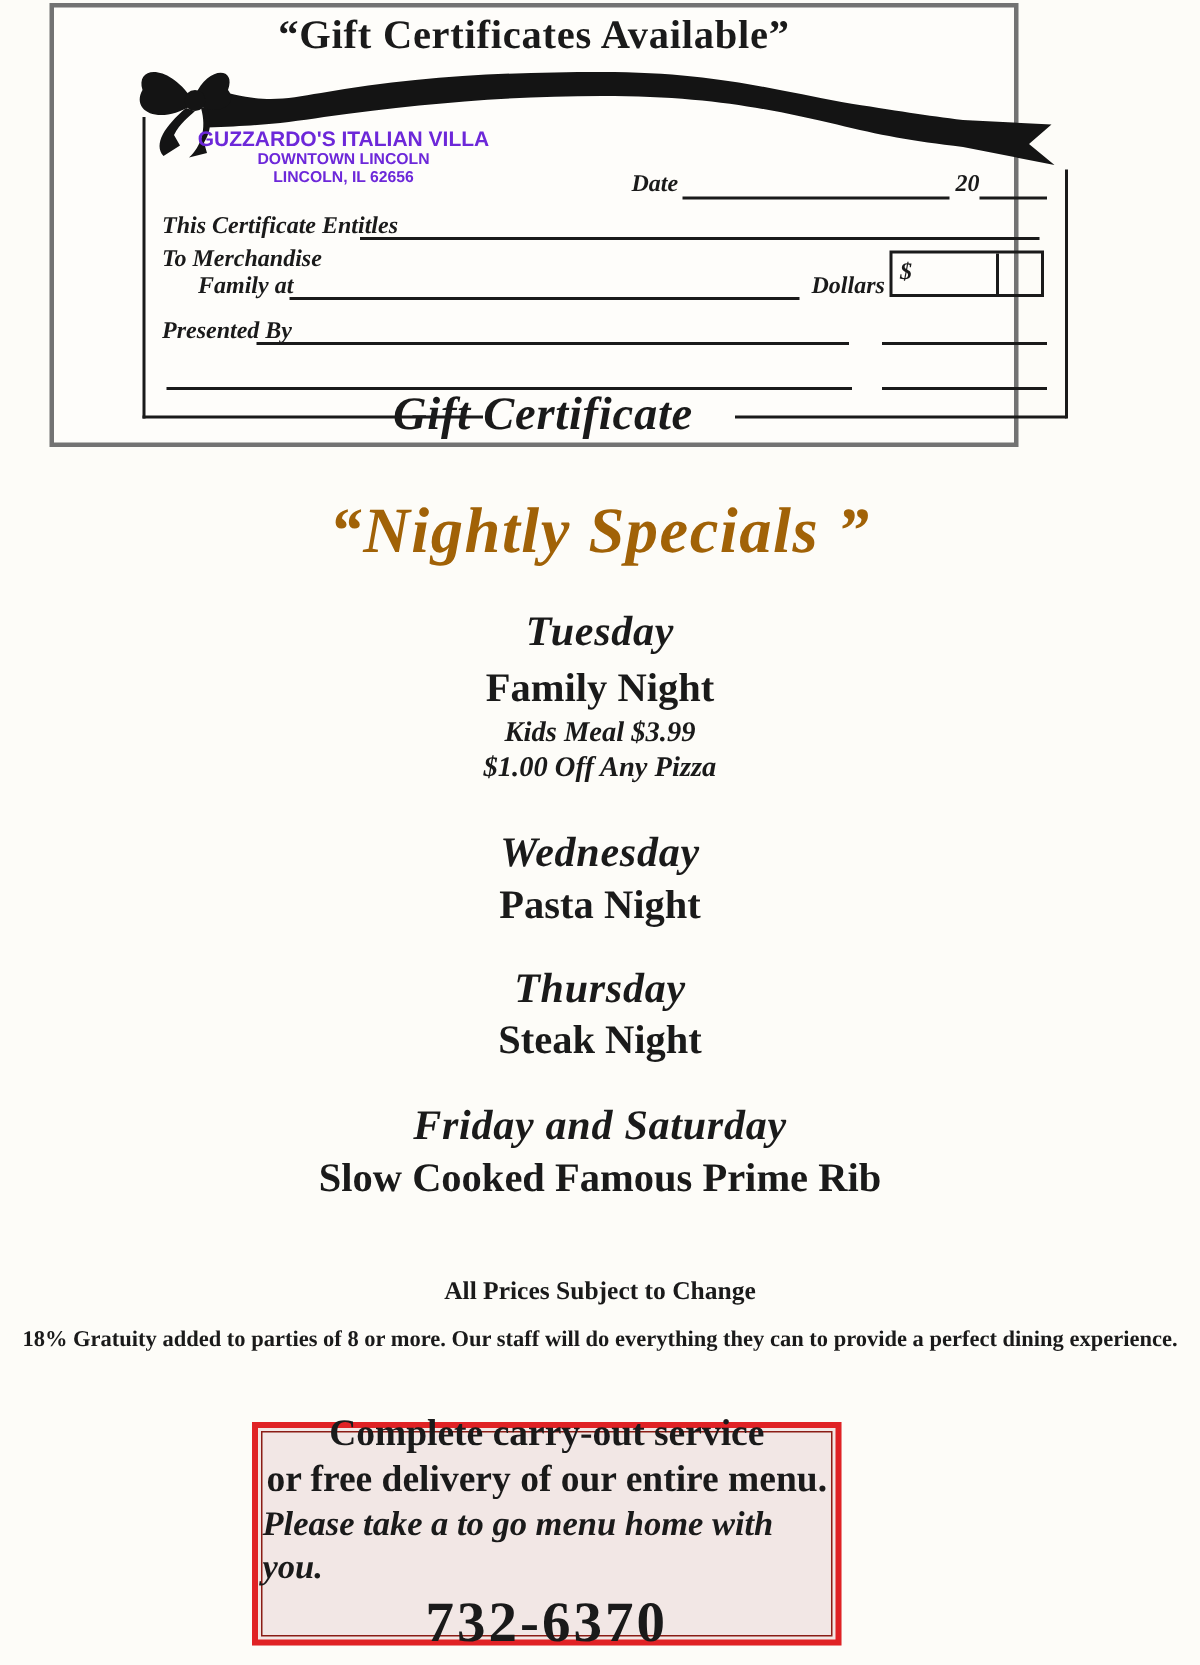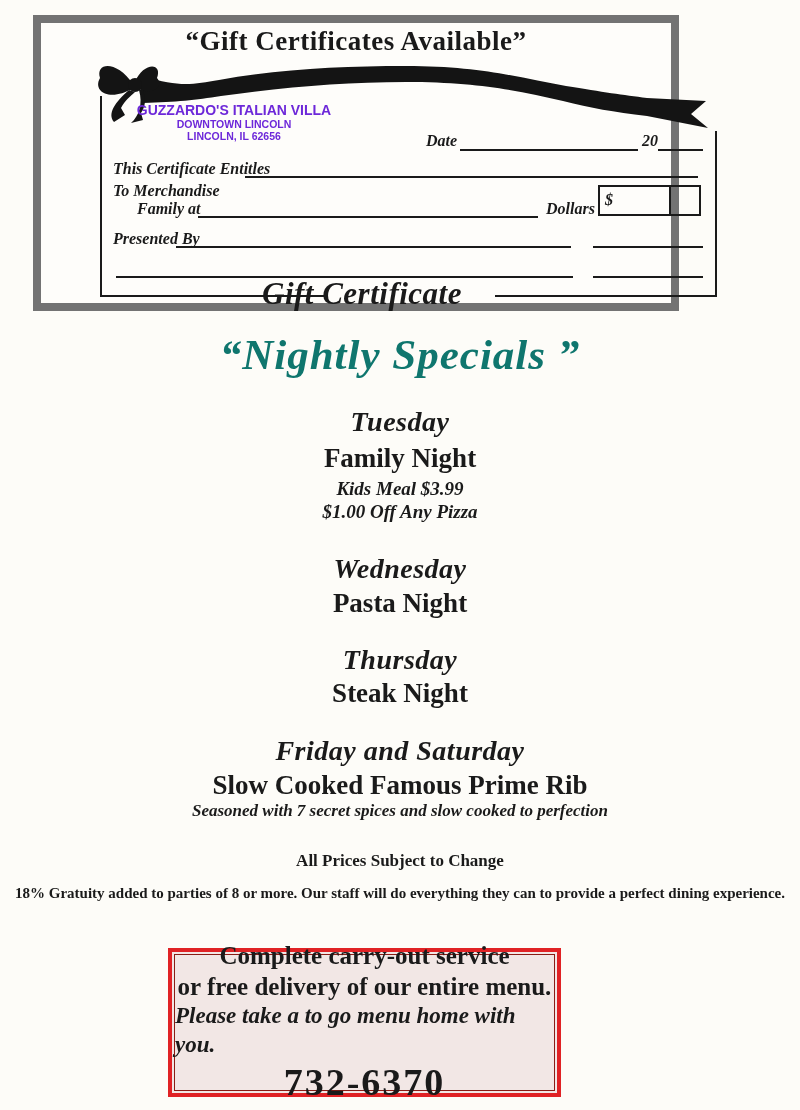--- a/index.html
+++ b/index.html
@@ -8,22 +8,22 @@
     background:#fdfcf8;
     font-family:"Liberation Serif","DejaVu Serif",serif;
     color:#1a1a1a;
     overflow:hidden;
   }
   .page{position:relative;width:800px;height:1110px;}
   .abs{position:absolute;}
   .ctr{left:0;right:0;text-align:center;}
   
   .cert-box{
-    position:absolute;left:33px;top:15px;width:646px;height:296px;
-    border:8px solid #737373;box-sizing:border-box;background:#fefdfa;
+    position:absolute;left:33px;top:2px;width:646px;height:296px;
+    border:3px solid #737373;box-sizing:border-box;background:#fefdfa;
   }
   .cert-heading{
     position:absolute;top:3px;left:0;right:0;text-align:center;
     font-size:27px;font-weight:700;letter-spacing:.5px;
   }
   .ribbon-svg{position:absolute;left:50px;top:33px;width:630px;height:85px;}
   .biz{position:absolute;left:86px;top:79px;width:214px;text-align:center;line-height:1.15;}
   .biz .l1{font-size:14px;font-weight:700;font-family:"Liberation Sans",sans-serif;}
   .biz .l2{font-size:10.5px;font-weight:700;font-family:"Liberation Sans",sans-serif;}
   .cert-label{font-style:italic;font-weight:700;font-size:16px;white-space:nowrap;}
@@ -130,36 +130,35 @@
     <div class="rule" style="left:552px;top:253px;width:110px;"></div>
 
     <div class="vrule" style="left:59px;top:73px;height:201px;"></div>
     <div class="vrule" style="left:674px;top:108px;height:166px;"></div>
     <div class="rule" style="left:59px;top:272px;width:227px;"></div>
     <div class="rule" style="left:454px;top:272px;width:221px;"></div>
 
     <div class="cert-script">Gift Certificate</div>
   </div>
 
-  <div class="specials-title" style="color:#0f766e;">“Nightly Specials ”</div>
+  <div class="specials-title" style="color:#a16207;">“Nightly Specials ”</div>
 
   <div class="abs ctr day" style="top:406px;">Tuesday</div>
   <div class="abs ctr feature" style="top:443px;">Family Night</div>
   <div class="abs ctr detail" style="top:478px;">Kids Meal $3.99</div>
   <div class="abs ctr detail" style="top:501px;">$1.00 Off Any Pizza</div>
 
   <div class="abs ctr day" style="top:553px;">Wednesday</div>
   <div class="abs ctr feature" style="top:588px;">Pasta Night</div>
 
   <div class="abs ctr day" style="top:644px;">Thursday</div>
   <div class="abs ctr feature" style="top:678px;">Steak Night</div>
 
   <div class="abs ctr day" style="top:735px;">Friday and Saturday</div>
   <div class="abs ctr feature" style="top:770px;">Slow Cooked Famous Prime Rib</div>
-  <div class="abs ctr" style="top:801px;font-size:17px;font-weight:700;font-style:italic;">Seasoned with 7 secret spices and slow cooked to perfection</div>
 
   <div class="abs ctr small-note" style="top:851px;">All Prices Subject to Change</div>
 
   <div class="abs ctr gratuity" style="top:885px;">18% Gratuity added to parties of 8 or more. Our staff will do everything they can to provide a perfect dining experience.</div>
 
   <div class="carry-outer">
     <div class="carry-inner">
       <div class="carry-l12">Complete carry-out service</div>
       <div class="carry-l12">or free delivery of our entire menu.</div>
       <div class="carry-l3">Please take a to go menu home with you.</div>

